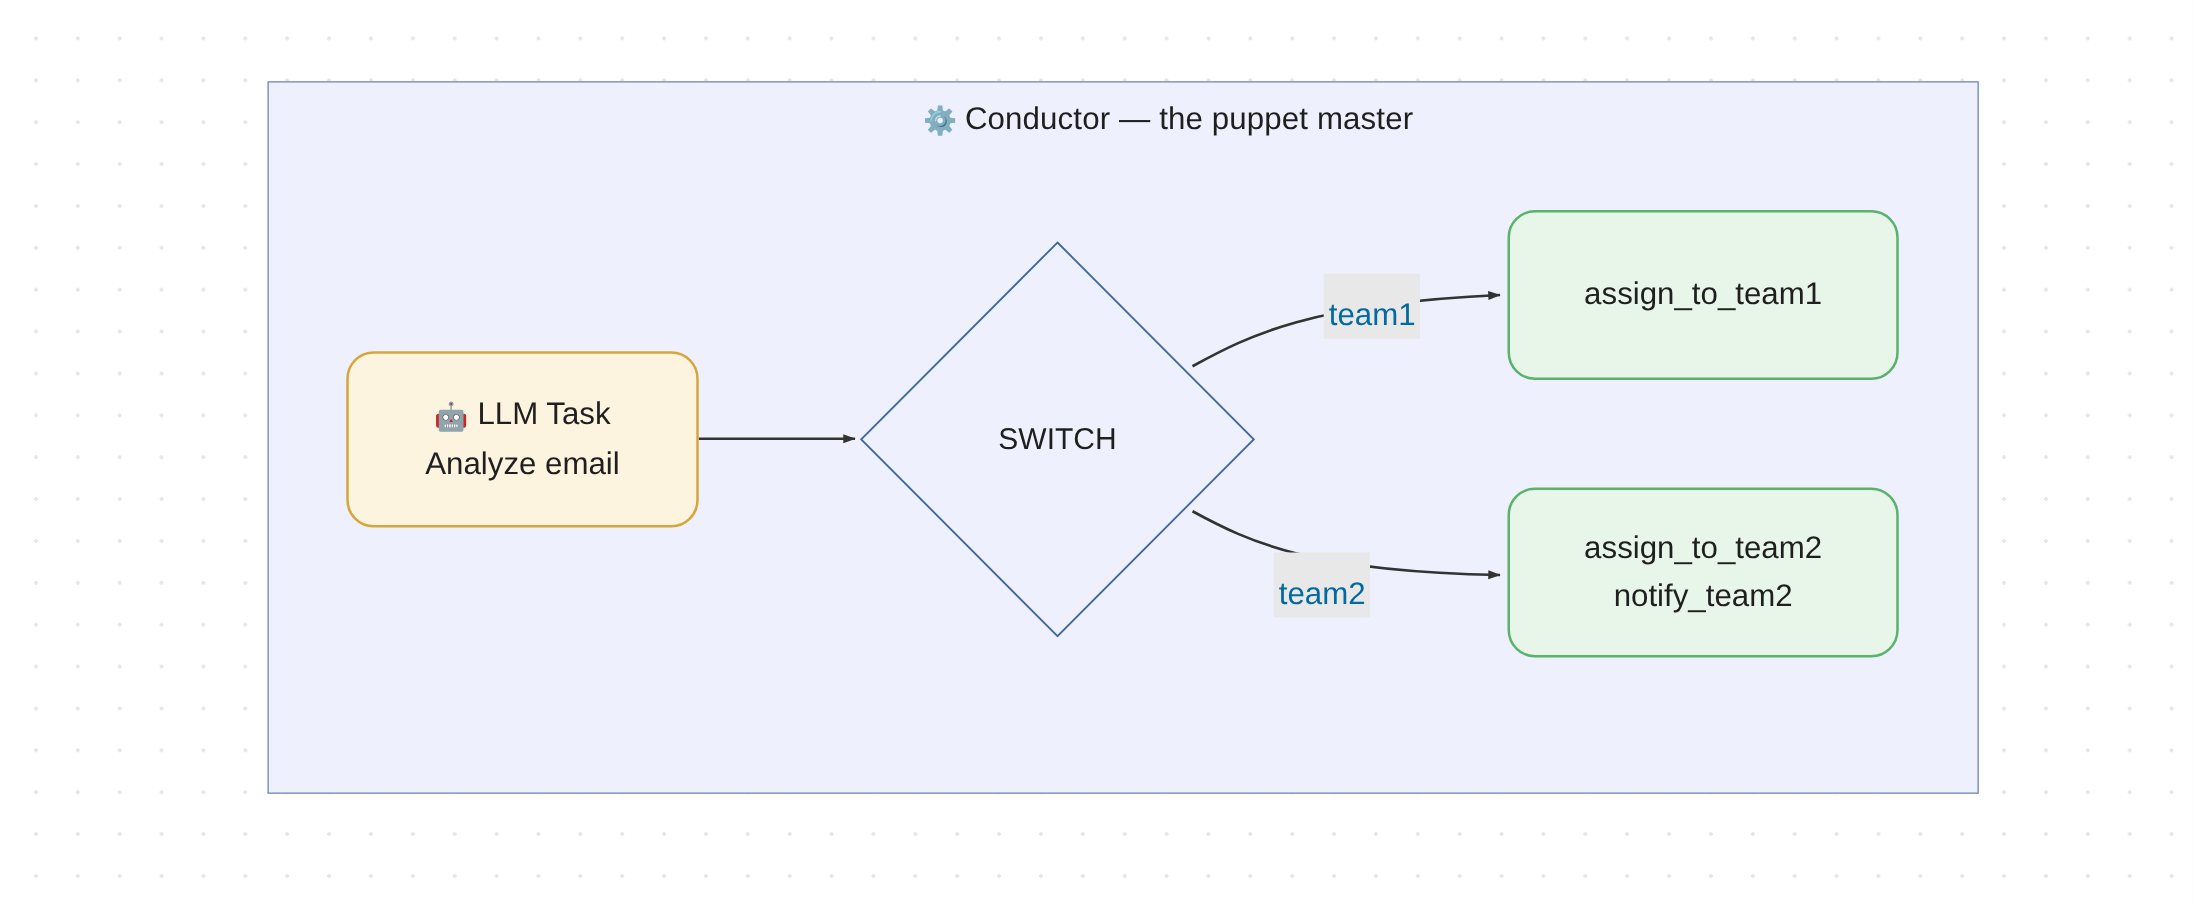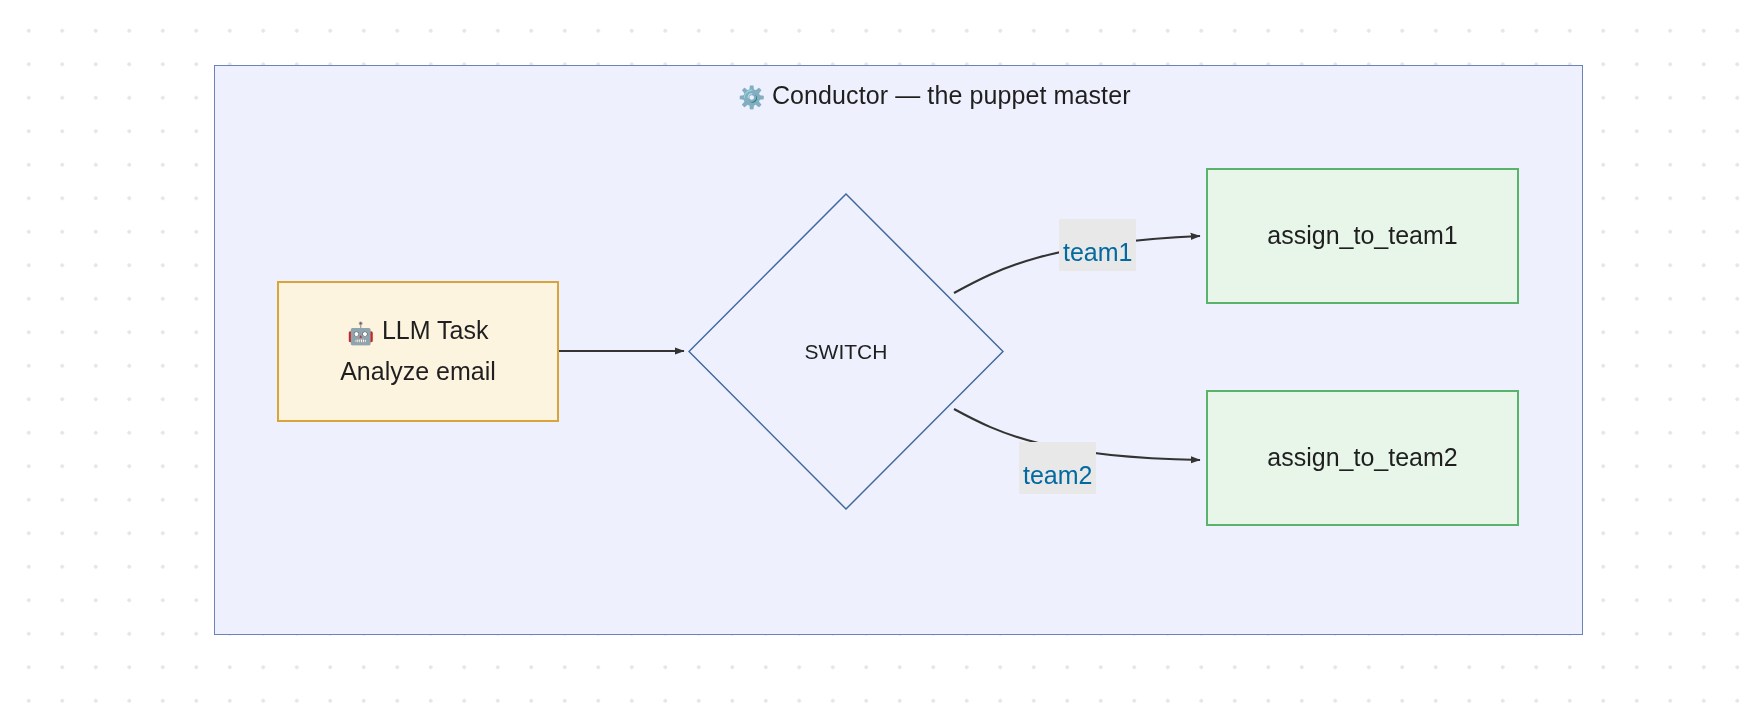--- a/index.html
+++ b/index.html
@@ -63,20 +63,21 @@
 
   
   .node {
     position: absolute;
     box-sizing: border-box;
     display: flex;
     flex-direction: column;
     align-items: center;
     justify-content: center;
     text-align: center;
+    border-radius: 22px;
   }
 
   #node-llm {
     left: 277px;
     top: 281px;
     width: 282px;
     height: 141px;
     background: #fdf4e0;
     border: 2px solid #d8a53a;
     color: #1f1f1f;
@@ -98,21 +99,21 @@
   #node-switch .diamond-shape {
     position: absolute;
     left: 0;
     top: 0;
     width: 100%;
     height: 100%;
   }
   #node-switch .diamond-label {
     position: relative;
     z-index: 2;
-    font-size: 21px;
+    font-size: 24px;
     line-height: 1.58;
     color: #1f1f1f;
   }
 
   .node-green {
     width: 313px;
     height: 136px;
     background: #e8f5e9;
     border: 2px solid #59b36b;
     color: #1f1f1f;
@@ -175,18 +176,19 @@
       <div>SWITCH</div>
     </div>
   </div>
 
   <div class="node node-green" id="node-team1">
     <div>assign_to_team1</div>
   </div>
 
   <div class="node node-green" id="node-team2">
     <div>assign_to_team2</div>
+    <div>notify_team2</div>
   </div>
 
   <div class="edge-label" id="label-team1">team1</div>
   <div class="edge-label" id="label-team2">team2</div>
 
 </div>
 
 </body></html>

